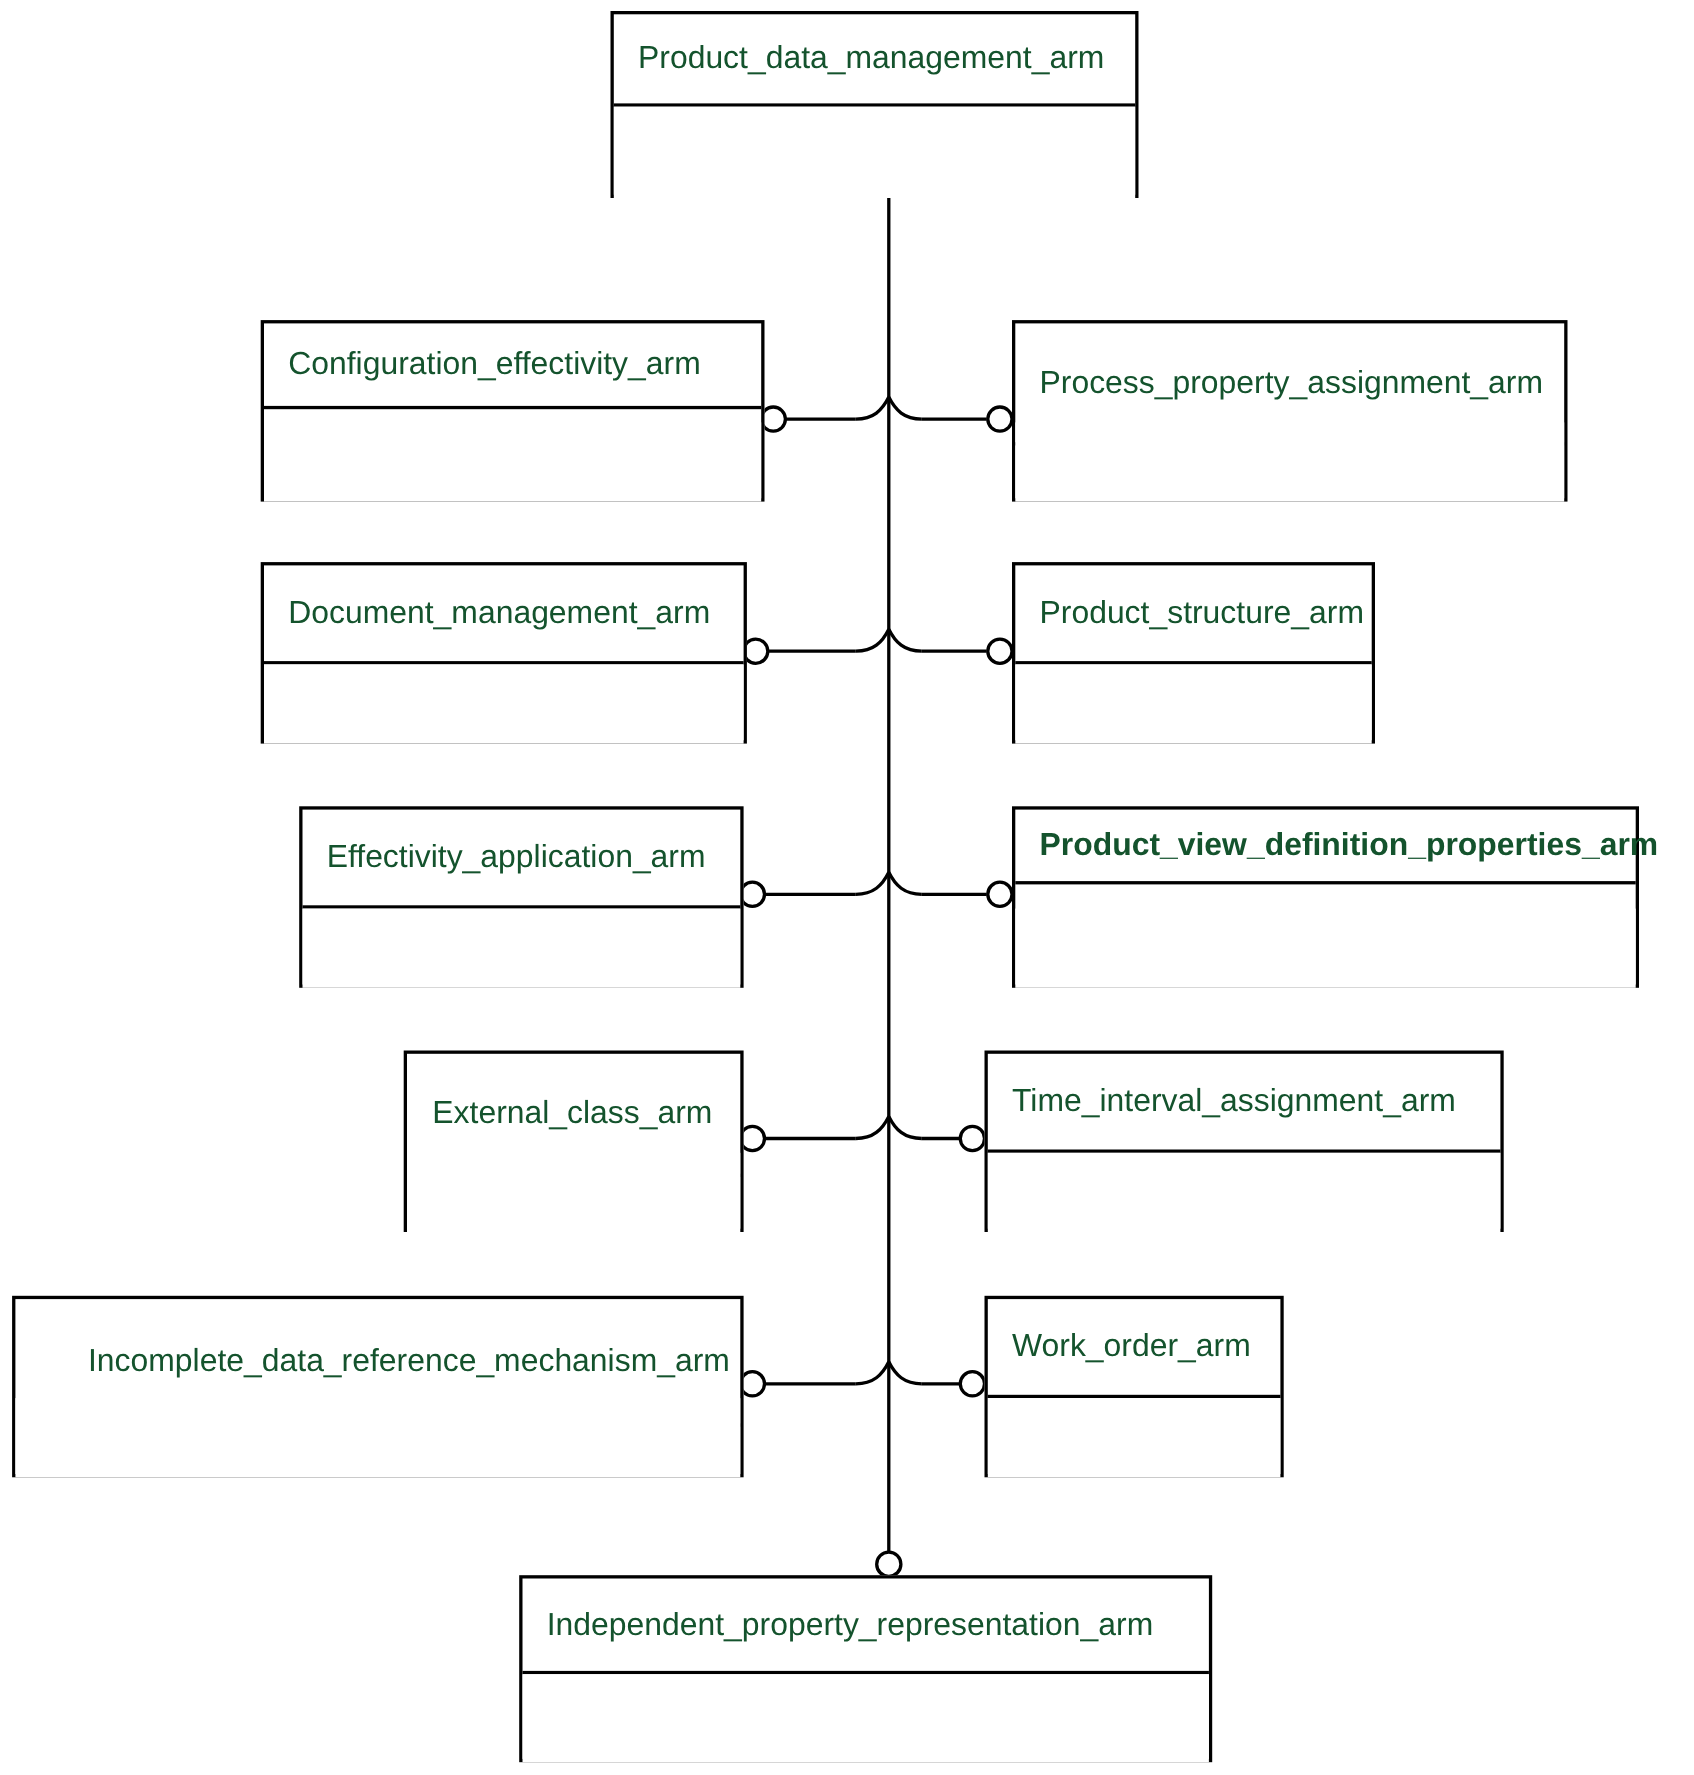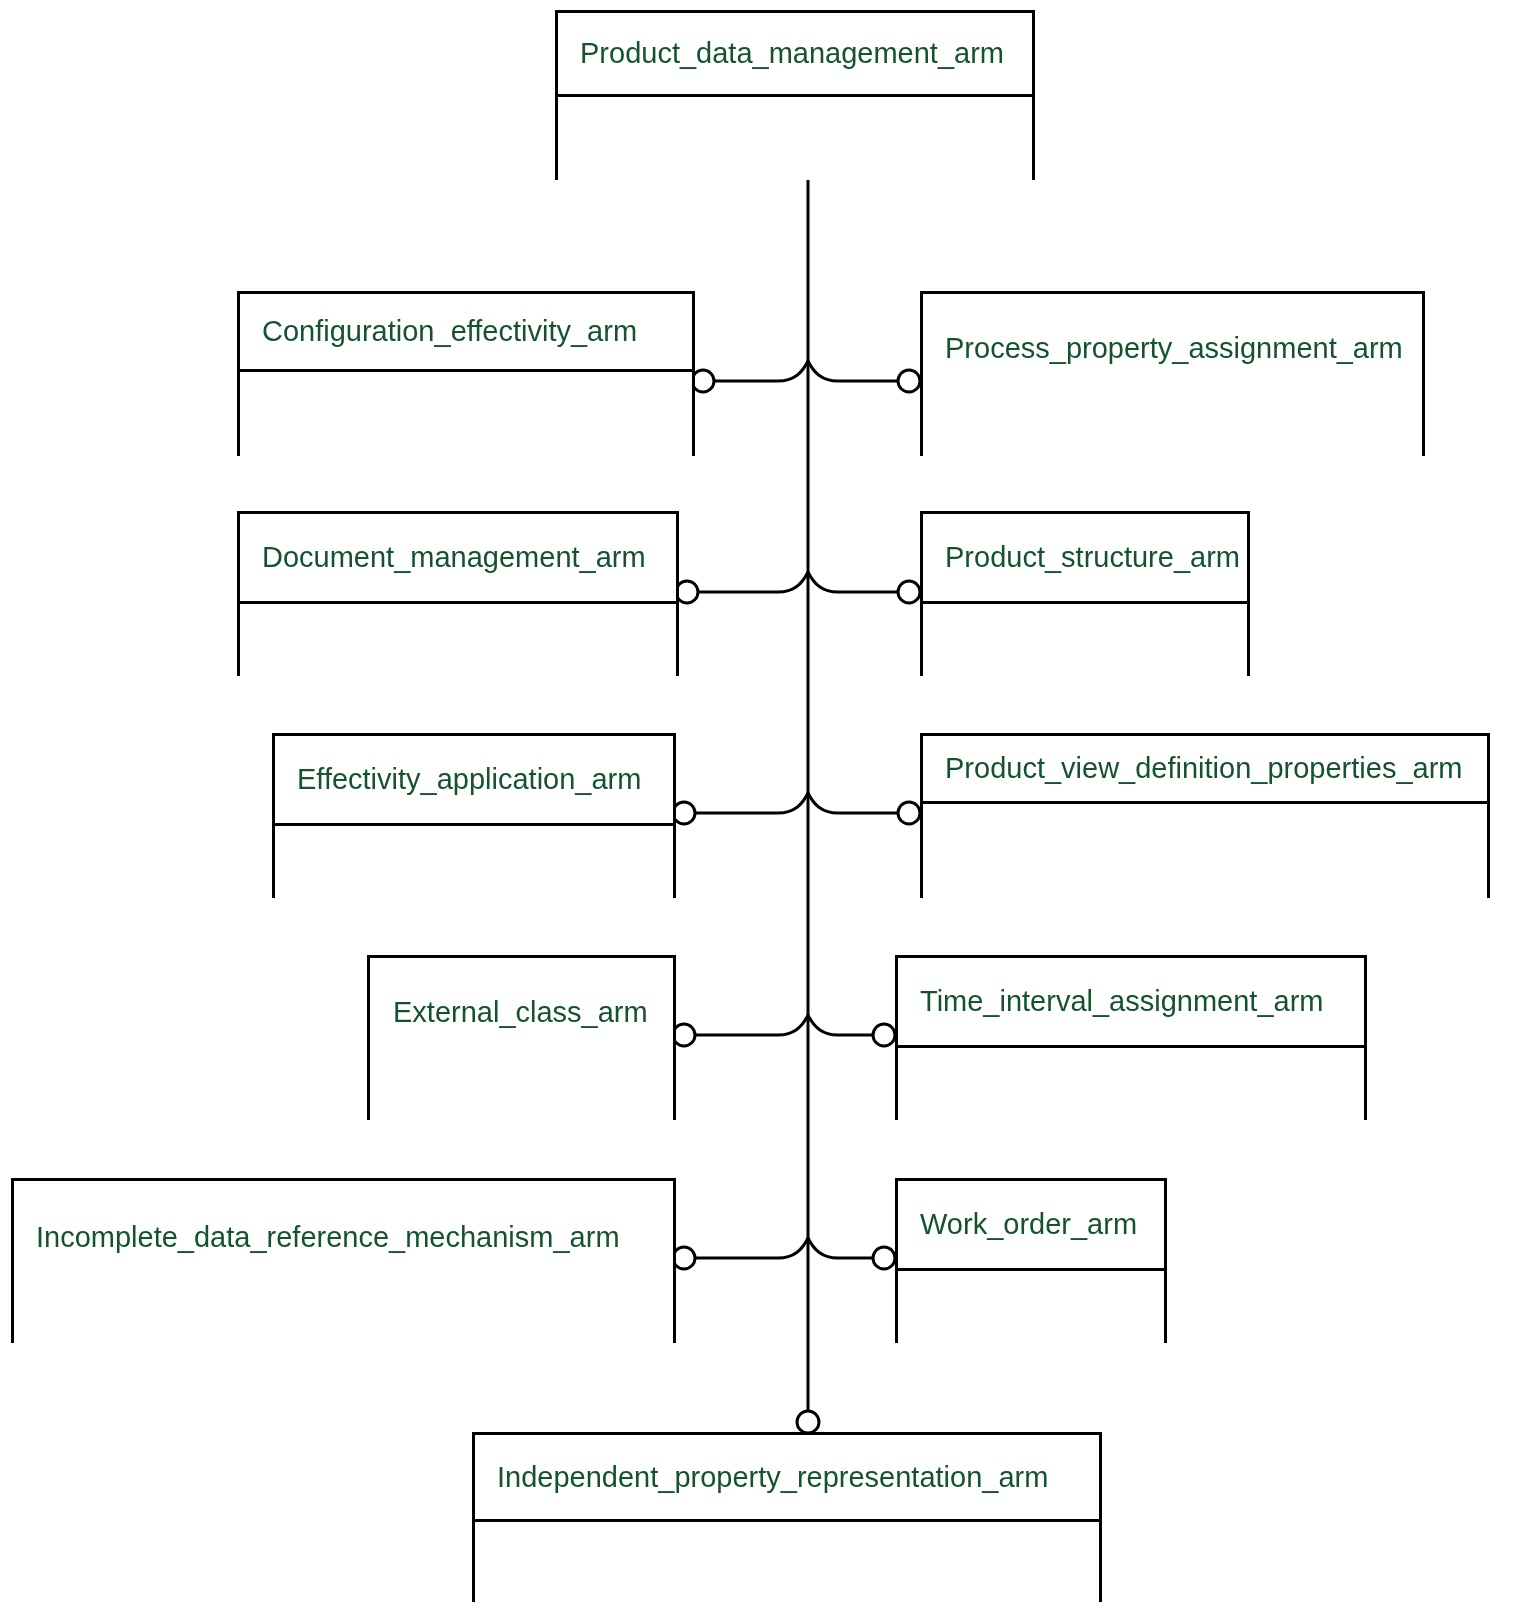--- a/index.html
+++ b/index.html
@@ -128,36 +128,36 @@
     <div class="uml-title" style="height:90px;">Product_structure_arm</div>
     <div class="uml-body" style="top:90px; height:72px;"></div>
   </div>
 
   <div class="uml-box" style="left:272px; top:733px; width:404px; height:165px;">
     <div class="uml-title" style="height:90px;">Effectivity_application_arm</div>
     <div class="uml-body" style="top:90px; height:72px;"></div>
   </div>
 
   <div class="uml-box" style="left:920px; top:733px; width:570px; height:165px;">
-    <div class="uml-title" style="height:68px;">Product_view_definition_properties_arm</div>
+    <div class="uml-title" style="height:68px;font-weight:bold;">Product_view_definition_properties_arm</div>
     <div class="uml-body" style="top:90px; height:72px;"></div>
   </div>
 
   <div class="uml-box" style="left:367px; top:955px; width:309px; height:165px;">
     <div class="uml-title" style="height:112px;padding-left:23px;">External_class_arm</div>
     <div class="uml-body" style="top:90px; height:72px;"></div>
   </div>
 
   <div class="uml-box" style="left:895px; top:955px; width:472px; height:165px;">
     <div class="uml-title" style="height:90px;">Time_interval_assignment_arm</div>
     <div class="uml-body" style="top:90px; height:72px;"></div>
   </div>
 
   <div class="uml-box" style="left:11px; top:1178px; width:665px; height:165px;">
-    <div class="uml-title" style="height:116px;">Incomplete_data_reference_mechanism_arm</div>
+    <div class="uml-title" style="height:116px;margin-left:44px;">Incomplete_data_reference_mechanism_arm</div>
     <div class="uml-body" style="top:90px; height:72px;"></div>
   </div>
 
   <div class="uml-box" style="left:895px; top:1178px; width:272px; height:165px;">
     <div class="uml-title" style="height:90px;">Work_order_arm</div>
     <div class="uml-body" style="top:90px; height:72px;"></div>
   </div>
 
   <div class="uml-box" style="left:472px; top:1432px; width:630px; height:170px;">
     <div class="uml-title" style="height:87px;">Independent_property_representation_arm</div>

